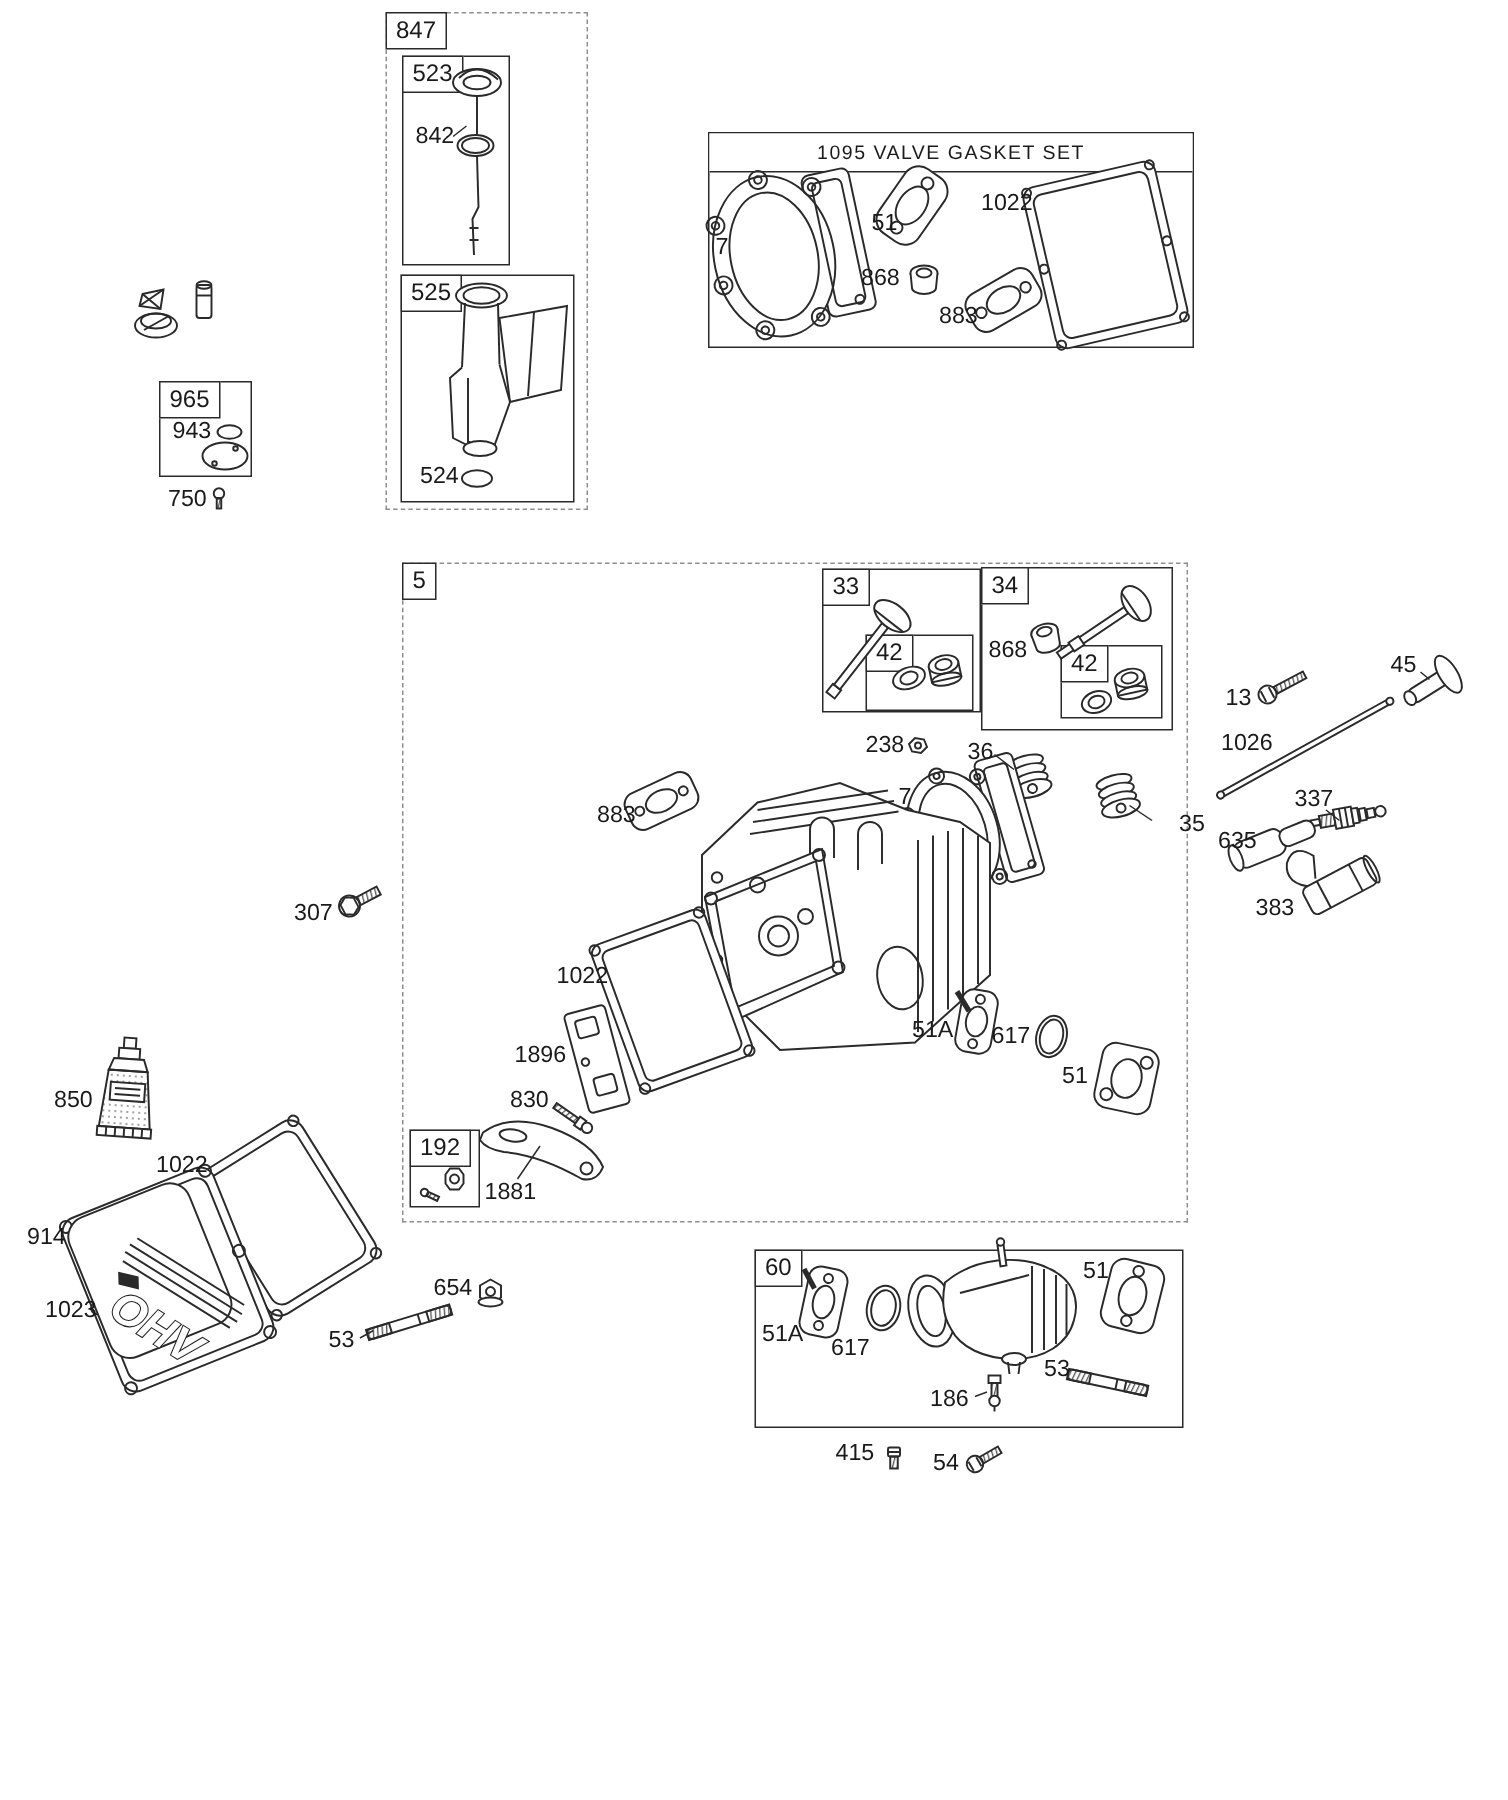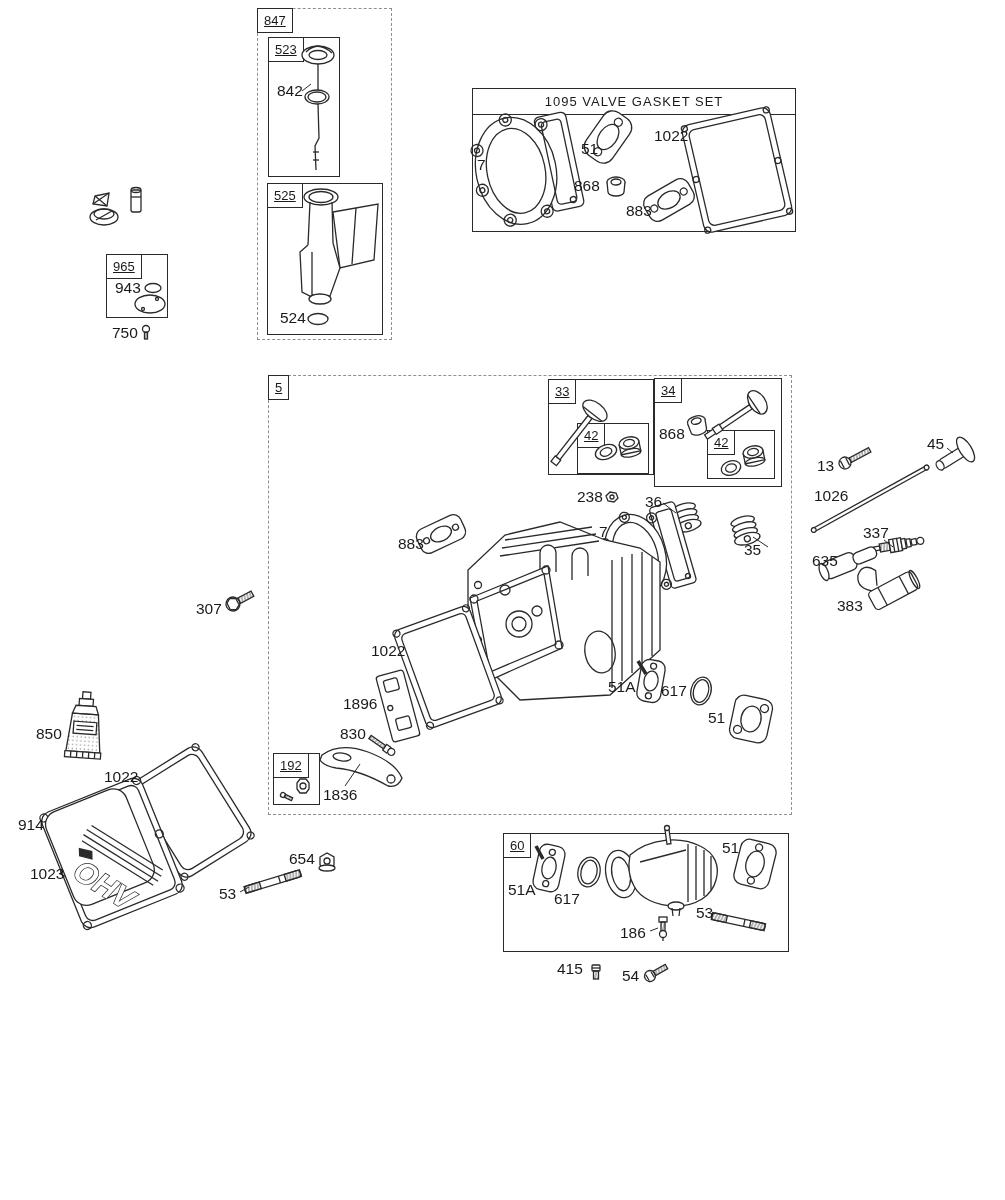--- a/index.html
+++ b/index.html
@@ -2,21 +2,21 @@
 <html><head>
 <meta charset="utf-8">
 <style>
   html,body{margin:0;padding:0;background:#fff;}
   .stage{position:relative;width:1005px;height:1200px;background:#fff;overflow:hidden;
          font-family:"Liberation Sans",sans-serif;color:#1a1a1a;}
   .art{position:absolute;left:0;top:0;z-index:2;pointer-events:none;}
   .box{position:absolute;border:1.6px solid #2a2a2a;z-index:1;background:transparent;}
   .box.dashed{border:1px dashed #8f8f8f;}
   .chip{position:absolute;top:-1px;left:-1px;background:#fff;border:1.6px solid #2a2a2a;
-        padding:0 6px;font-size:13px;line-height:23px;z-index:3;white-space:nowrap;text-decoration:underline;}
+        padding:0 6px;font-size:16px;line-height:23px;z-index:3;white-space:nowrap;}
   .titlebar{position:absolute;top:0;left:0;right:0;height:25px;border-bottom:1.6px solid #2a2a2a;
         text-align:center;font-size:13px;line-height:25px;letter-spacing:1px;background:#fff;z-index:3;}
   .lbl{position:absolute;font-size:15.5px;line-height:16px;white-space:nowrap;z-index:4;}
 </style>
 </head>
 <body>
 
 <div class="stage">
 
   <div class="box dashed" style="left:257px;top:8px;width:133px;height:330px;">
@@ -525,34 +525,34 @@
   <div class="lbl" style="left:581px;top:141px;">51</div>
   <div class="lbl" style="left:574px;top:178px;">868</div>
   <div class="lbl" style="left:626px;top:203px;">883</div>
   <div class="lbl" style="left:654px;top:128px;">1022</div>
 
   <div class="lbl" style="left:659px;top:426px;">868</div>
   <div class="lbl" style="left:577px;top:489px;">238</div>
   <div class="lbl" style="left:645px;top:494px;">36</div>
   <div class="lbl" style="left:599px;top:524px;">7</div>
   <div class="lbl" style="left:398px;top:536px;">883</div>
-  <div class="lbl" style="left:744px;top:542px;">35</div>
+  <div class="lbl" style="left:786px;top:542px;">35</div>
 
   <div class="lbl" style="left:817px;top:458px;">13</div>
   <div class="lbl" style="left:927px;top:436px;">45</div>
   <div class="lbl" style="left:814px;top:488px;">1026</div>
   <div class="lbl" style="left:863px;top:525px;">337</div>
   <div class="lbl" style="left:812px;top:553px;">635</div>
   <div class="lbl" style="left:837px;top:598px;">383</div>
 
   <div class="lbl" style="left:196px;top:601px;">307</div>
   <div class="lbl" style="left:371px;top:643px;">1022</div>
   <div class="lbl" style="left:343px;top:696px;">1896</div>
   <div class="lbl" style="left:340px;top:726px;">830</div>
-  <div class="lbl" style="left:323px;top:787px;">1836</div>
+  <div class="lbl" style="left:323px;top:787px;">1881</div>
   <div class="lbl" style="left:608px;top:679px;">51A</div>
   <div class="lbl" style="left:661px;top:683px;">617</div>
   <div class="lbl" style="left:708px;top:710px;">51</div>
 
   <div class="lbl" style="left:36px;top:726px;">850</div>
   <div class="lbl" style="left:104px;top:769px;">1022</div>
   <div class="lbl" style="left:18px;top:817px;">914</div>
   <div class="lbl" style="left:30px;top:866px;">1023</div>
   <div class="lbl" style="left:219px;top:886px;">53</div>
   <div class="lbl" style="left:289px;top:851px;">654</div>

